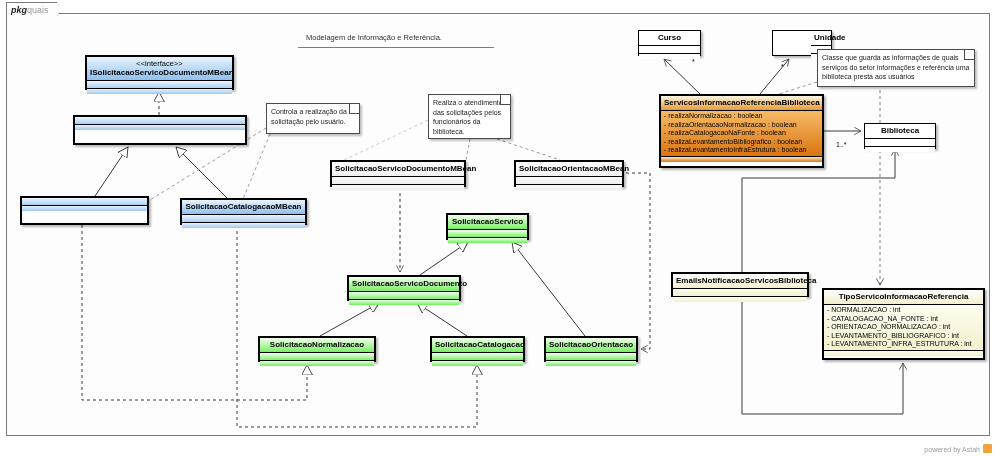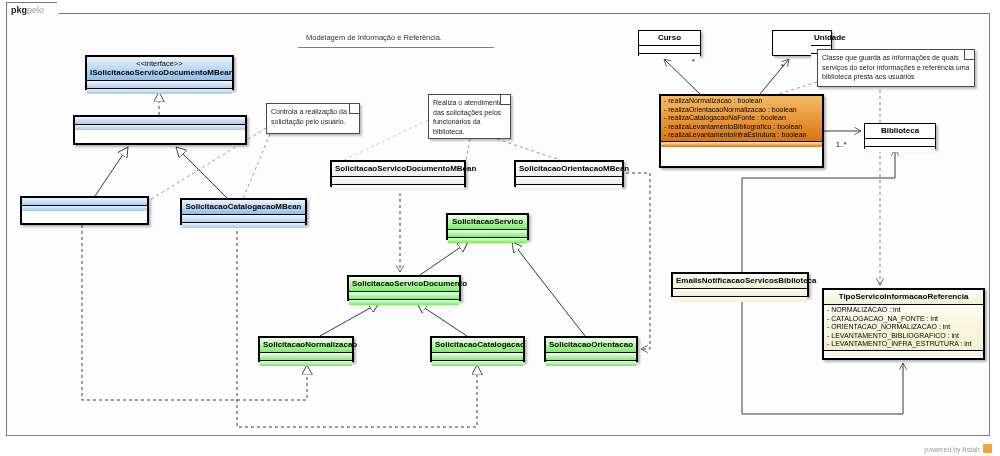--- a/index.html
+++ b/index.html
@@ -3,21 +3,21 @@
 <meta charset="utf-8">
 <style>
   html,body{margin:0;padding:0;background:#ffffff;}
   body{font-family:"Liberation Sans",sans-serif;-webkit-font-smoothing:none;}
   #canvas{position:relative;width:1000px;height:456px;background:#ffffff;overflow:hidden;}
 
   
   #pkg-frame{position:absolute;left:6px;top:13px;width:982px;height:421px;border:1px solid #7a7a7a;background:#fdfdfd;}
   #pkg-tab{position:absolute;left:6px;top:2px;width:52px;height:14px;border:1px solid #7a7a7a;border-bottom:none;background:#fdfdfd;
            font-size:9px;line-height:14px;padding-left:4px;white-space:nowrap;box-sizing:border-box;}
-  #pkg-tab .b{font-weight:bold;color:#222;}
+  #pkg-tab .b{font-weight:bold;color:#222;font-style:italic;}
   #pkg-tab .g{color:#9a9a9a;}
   #pkg-tab:after{content:"";position:absolute;right:-6px;top:-1px;width:0;height:0;
            border-left:6px solid #fdfdfd;border-bottom:15px solid transparent;}
 
   
   #lines{position:absolute;left:0;top:0;width:1000px;height:456px;pointer-events:none;}
 
   
   .cls{position:absolute;box-sizing:border-box;border:1px solid #000;
        box-shadow:2px 2px 2px rgba(0,0,0,0.28);background:#fff;}
@@ -83,21 +83,21 @@
   #watermark .mark{display:inline-block;width:9px;height:9px;background:#f2a33c;
         vertical-align:-1px;margin-left:3px;border-radius:1px;}
 </style>
 </head>
 <body>
 
 <div id="canvas">
 
   <div id="pkg-frame"></div>
   <div id="pkg-tab">
-    <span class="b">pkg</span><span class="g">pelo</span>
+    <span class="b">pkg</span><span class="g">quais</span>
   </div>
 
   <div id="title">Modelagem de Informação e Referência.</div>
   <div id="title-rule"></div>
 
   <svg id="lines" viewBox="0 0 1000 456">
     <defs>
       <marker id="hollowTri" viewBox="0 0 12 12" refX="11" refY="6" markerWidth="11" markerHeight="11" orient="auto">
         <path d="M0,0 L11,6 L0,12 z" fill="#ffffff" stroke="#3a3a3a" stroke-width="1"></path>
       </marker>
@@ -181,21 +181,21 @@
       <div class="cls green" style="left: 446px; top: 213px; width: 83px; height: 27px;">
         <div class="hdr"><span>SolicitacaoServico</span></div>
         <div class="attrs"></div>
         <div class="ops"></div>
       </div>
       <div class="cls green" style="left: 347px; top: 275px; width: 114px; height: 26px;">
         <div class="hdr"><span>SolicitacaoServicoDocumento</span></div>
         <div class="attrs"></div>
         <div class="ops"></div>
       </div>
-      <div class="cls green" style="left: 258px; top: 336px; width: 96px; height: 26px;">
+      <div class="cls green" style="left: 258px; top: 336px; width: 118px; height: 26px;">
         <div class="hdr"><span>SolicitacaoNormalizacao</span></div>
         <div class="attrs"></div>
         <div class="ops"></div>
       </div>
       <div class="cls green" style="left: 430px; top: 336px; width: 95px; height: 26px;">
         <div class="hdr"><span>SolicitacaoCatalogacao</span></div>
         <div class="attrs"></div>
         <div class="ops"></div>
       </div>
       <div class="cls green" style="left: 544px; top: 336px; width: 94px; height: 26px;">
@@ -212,20 +212,21 @@
         <div class="hdr"><span>Unidade</span></div>
         <div class="attrs"></div>
         <div class="ops"></div>
       </div>
       <div class="cls thin" style="left: 864px; top: 123px; width: 72px; height: 26px;">
         <div class="hdr"><span>Biblioteca</span></div>
         <div class="attrs"></div>
         <div class="ops"></div>
       </div>
       <div class="cls orange" style="left: 659px; top: 94px; width: 165px; height: 74px;">
+        <div class="hdr"><span>ServicosInformacaoReferenciaBiblioteca</span></div>
         <div class="attrs">
           <div class="a">- realizaNormalizacao : boolean</div>
           <div class="a">- realizaOrientacaoNormalizacao : boolean</div>
           <div class="a">- realizaCatalogacaoNaFonte : boolean</div>
           <div class="a">- realizaLevantamentoBibliografico : boolean</div>
           <div class="a">- realizaLevantamentoInfraEstrutura : boolean</div>
         </div>
         <div class="ops"></div>
       </div>
       <div class="cls cream" style="left: 671px; top: 272px; width: 138px; height: 25px;">

